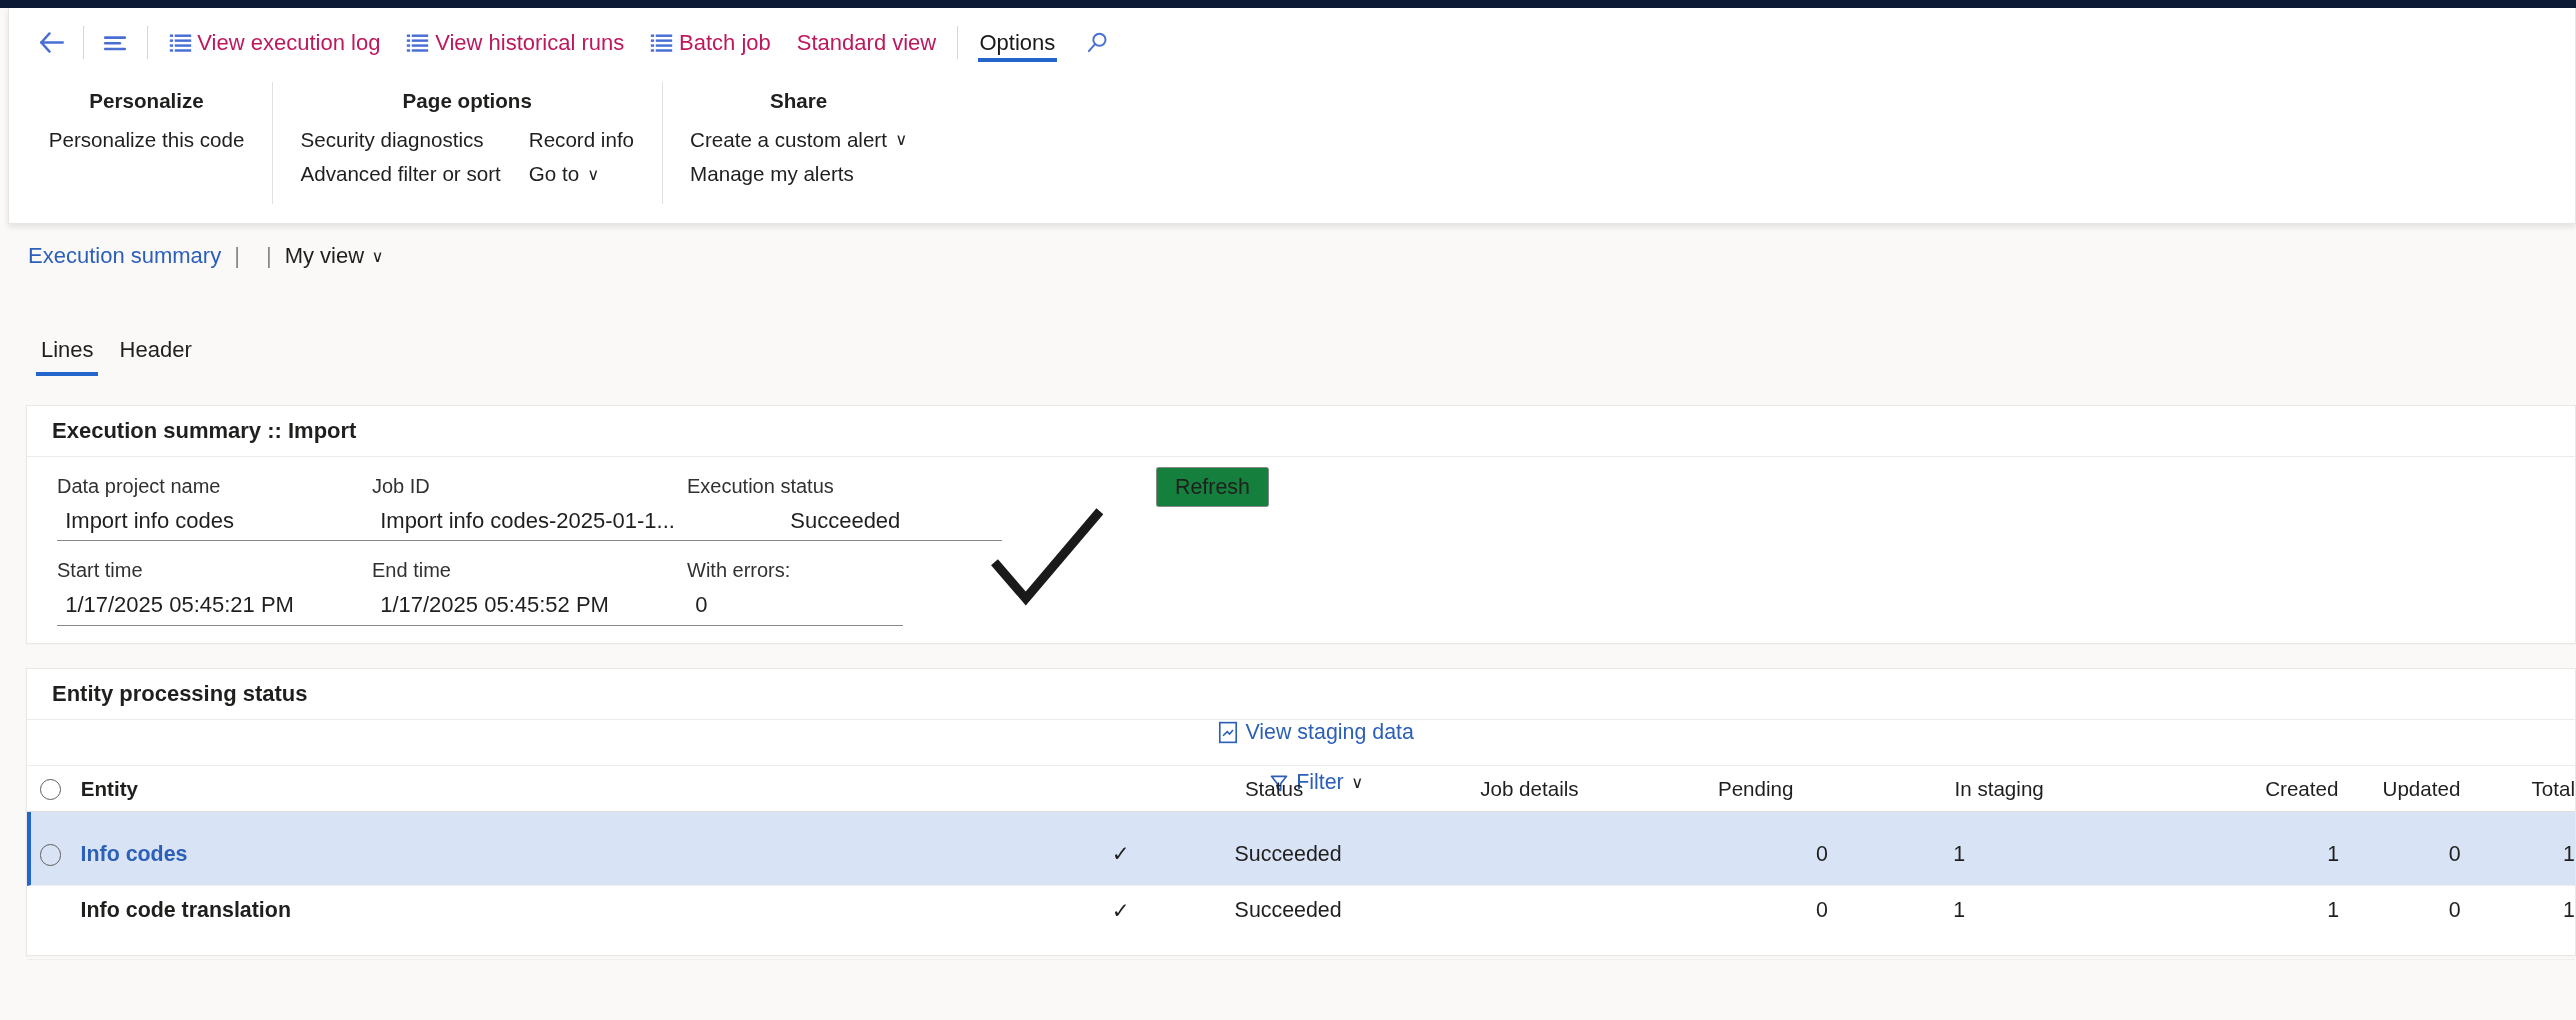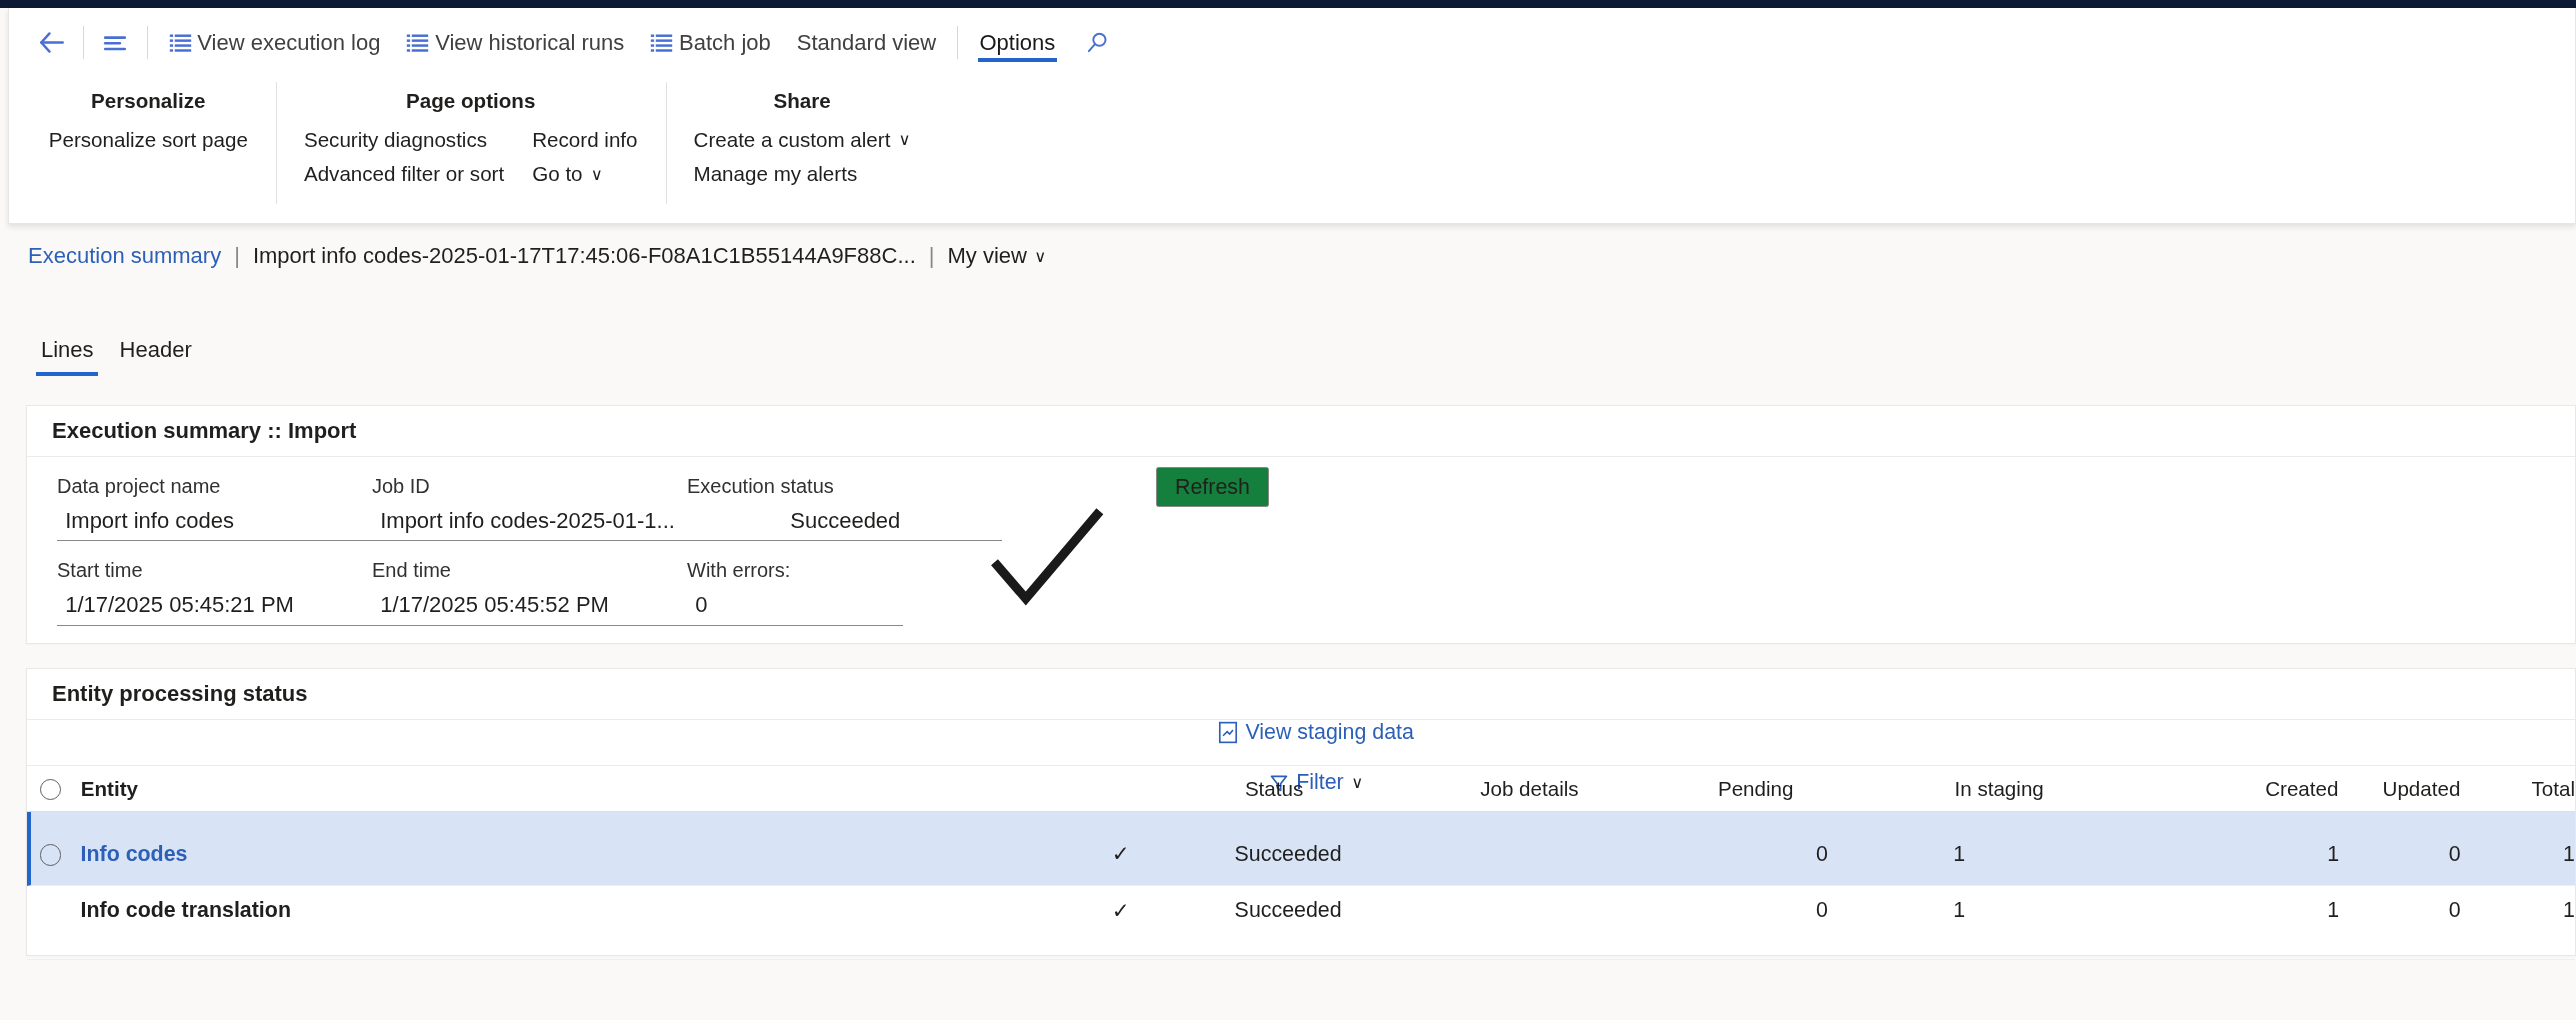--- a/index.html
+++ b/index.html
@@ -36,21 +36,21 @@
     width: 46px; height: 46px;
     display: flex; align-items: center; justify-content: center;
     cursor: pointer;
   }
   .rb-sep {
     width: 0.8px; height: 33px; background: #d6d6d6; margin: 0 8.2px;
   }
   .rb-item {
     display: flex; align-items: center; gap: 5.8px;
     height: 46px; padding: 0 13px;
-    font-size: 22px; color: #404040; white-space: nowrap;
+    font-size: 22px; color: #be185d; white-space: nowrap;
     cursor: pointer; position: relative;
   }
   .rb-item.active { color: #1b1a19; }
   .rb-item.active .rb-underline {
     position: absolute; left: 11.5px; right: 11.5px; bottom: 3.3px;
     height: 4.1px; background: #2266cc;
   }
   .rb-search { width: 58px; display:flex; align-items:center; justify-content:center; cursor:pointer;}
 
   
@@ -314,21 +314,21 @@
     </div>
   </div>
 
   <div class="ribbon-groups">
 
     <div class="rgroup">
       <div class="rgroup-title">Personalize</div>
       <div class="rgroup-cols">
         <div class="rcol">
           <div class="rlink">
-            <span>Personalize sort page</span>
+            <span>Personalize this code</span>
           </div>
         </div>
       </div>
     </div>
 
     <div class="rgroup">
       <div class="rgroup-title">Page options</div>
       <div class="rgroup-cols">
         <div class="rcol">
           <div class="rlink">
@@ -364,21 +364,20 @@
         </div>
       </div>
     </div>
 
   </div>
 </div>
 
 <div class="breadcrumb">
   <span class="bc-link">Execution summary</span>
   <span class="bc-sep">|</span>
-  <span class="bc-title">Import info codes-2025-01-17T17:45:06-F08A1C1B55144A9F88C...</span>
   <span class="bc-sep">|</span>
   <span class="bc-view">
     <span>My view</span>
     <span class="chev">∨</span>
   </span>
 </div>
 
 <div class="tabstrip">
   <div class="ptab">
     <span>Lines</span>

